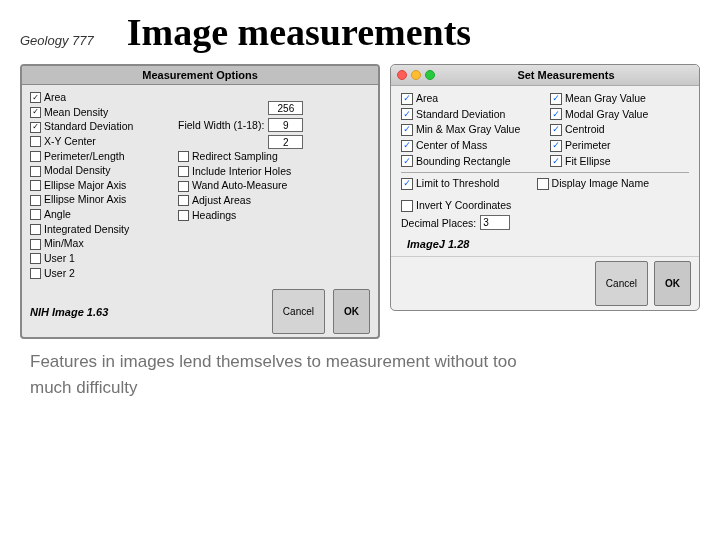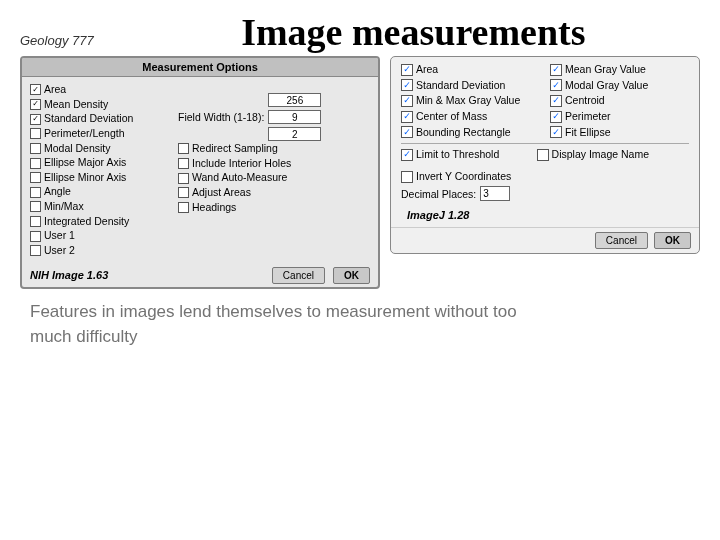--- a/index.html
+++ b/index.html
@@ -127,21 +127,21 @@
       gap: 4px;
       font-size: 10.5px;
     }
 
     .nih-field-label {
       text-align: right;
       font-size: 10.5px;
     }
 
     .nih-field-input {
-      width: 53px;
+      width: 35px;
       height: 14px;
       border: 1px solid #666;
       background: #fff;
       font-size: 10px;
       text-align: center;
       padding: 0 2px;
     }
 
     .nih-version-row {
       display: flex;
@@ -153,21 +153,21 @@
     .nih-version-label {
       font-size: 11px;
       font-style: italic;
       font-weight: bold;
     }
 
     .dialog-btn {
       background: #d4d4d4;
       border: 1px solid #777;
       border-radius: 2px;
-      padding: 2px 10px;
+      padding: 16px 10px;
       font-size: 10px;
       cursor: pointer;
       font-family: Arial, sans-serif;
     }
 
     .dialog-btn.ok-btn {
       background: #c8c8c8;
       font-weight: bold;
     }
 
@@ -299,21 +299,21 @@
       padding-left: 10px;
     }
   </style>
 </head>
 <body>
 
 <div class="slide-container">
 
   <div style="display:flex; align-items:baseline; gap:33px; margin-bottom:2px;">
     <span class="slide-label">Geology 777</span>
-    <h1 class="slide-title" style="flex:1; text-align:center; margin-bottom:0;">Image measurements</h1>
+    <h1 class="slide-title" style="flex:1; text-align:left; margin-bottom:8px;">Image measurements</h1>
   </div>
 
   <div class="dialogs-row">
 
     <div class="nih-dialog">
       <div class="nih-dialog-titlebar">
         <span>Measurement Options</span>
       </div>
       <div class="nih-dialog-body">
         <div class="nih-left-col">
@@ -325,45 +325,49 @@
             <div class="nih-checkbox-item">
               <span class="nih-checkbox checked"></span>
               <span>Mean Density</span>
             </div>
             <div class="nih-checkbox-item">
               <span class="nih-checkbox checked"></span>
               <span>Standard Deviation</span>
             </div>
             <div class="nih-checkbox-item">
               <span class="nih-checkbox"></span>
+              <span>X-Y Center</span>
+            </div>
+            <div class="nih-checkbox-item">
+              <span class="nih-checkbox"></span>
               <span>Perimeter/Length</span>
             </div>
             <div class="nih-checkbox-item">
               <span class="nih-checkbox"></span>
               <span>Modal Density</span>
             </div>
             <div class="nih-checkbox-item">
               <span class="nih-checkbox"></span>
               <span>Ellipse Major Axis</span>
             </div>
             <div class="nih-checkbox-item">
               <span class="nih-checkbox"></span>
               <span>Ellipse Minor Axis</span>
             </div>
             <div class="nih-checkbox-item">
               <span class="nih-checkbox"></span>
               <span>Angle</span>
             </div>
             <div class="nih-checkbox-item">
               <span class="nih-checkbox"></span>
+              <span>Integrated Density</span>
+            </div>
+            <div class="nih-checkbox-item">
+              <span class="nih-checkbox"></span>
               <span>Min/Max</span>
-            </div>
-            <div class="nih-checkbox-item">
-              <span class="nih-checkbox"></span>
-              <span>Integrated Density</span>
             </div>
             <div class="nih-checkbox-item">
               <span class="nih-checkbox"></span>
               <span>User 1</span>
             </div>
             <div class="nih-checkbox-item">
               <span class="nih-checkbox"></span>
               <span>User 2</span>
             </div>
           </div>
@@ -407,20 +411,26 @@
       <div class="nih-version-row">
         <span class="nih-version-label">NIH Image 1.63</span>
         <div style="display:flex; gap:8px;">
           <button class="dialog-btn">Cancel</button>
           <button class="dialog-btn ok-btn">OK</button>
         </div>
       </div>
     </div>
 
     <div class="imagej-dialog">
+      <div class="imagej-titlebar">
+        <span class="window-btn win-close"></span>
+        <span class="window-btn win-min"></span>
+        <span class="window-btn win-max"></span>
+        <span style="flex:1; text-align:center;">Set Measurements</span>
+      </div>
       <div class="imagej-dialog-body">
         <div class="imagej-columns">
           <div class="imagej-col">
 
           <div class="imagej-checkbox-item">
                 <span class="imagej-checkbox checked"></span>
                 <span>Area</span>
               </div>
               <div class="imagej-checkbox-item">
                 <span class="imagej-checkbox checked"></span>

